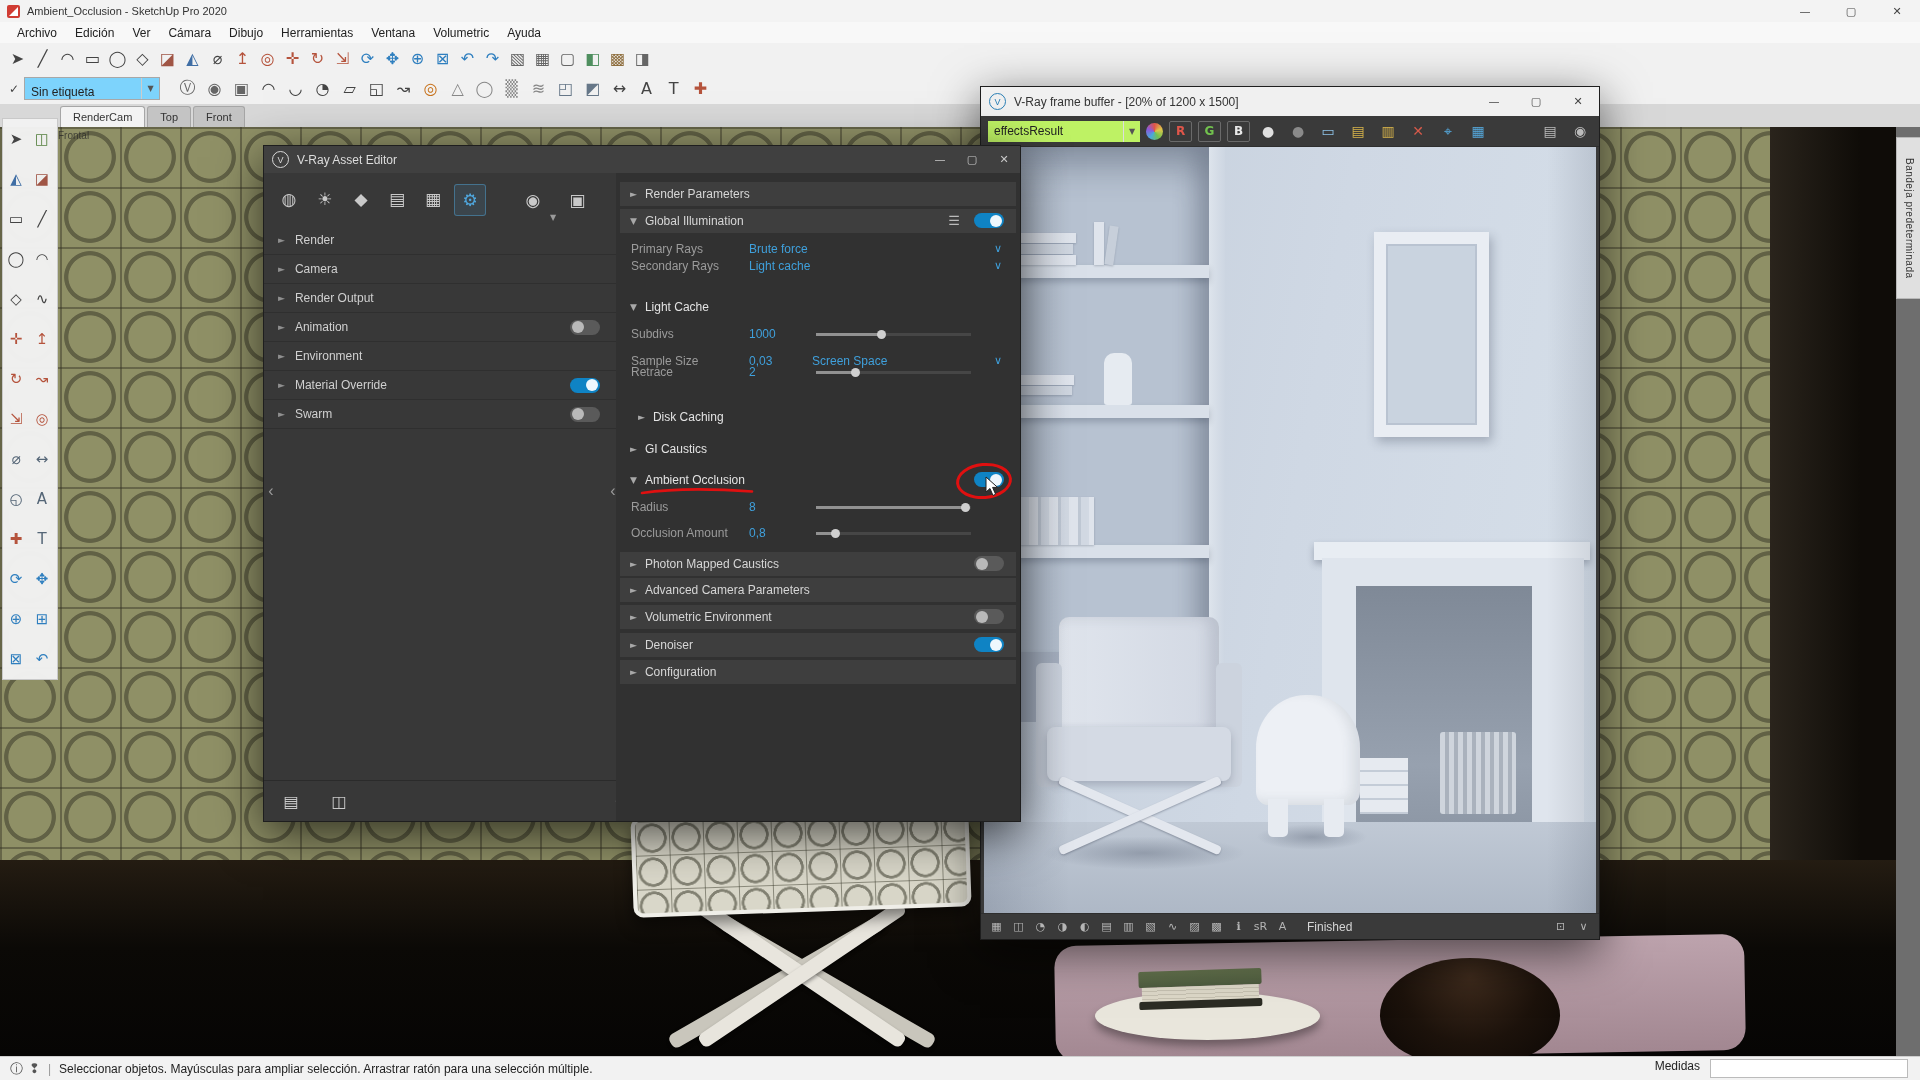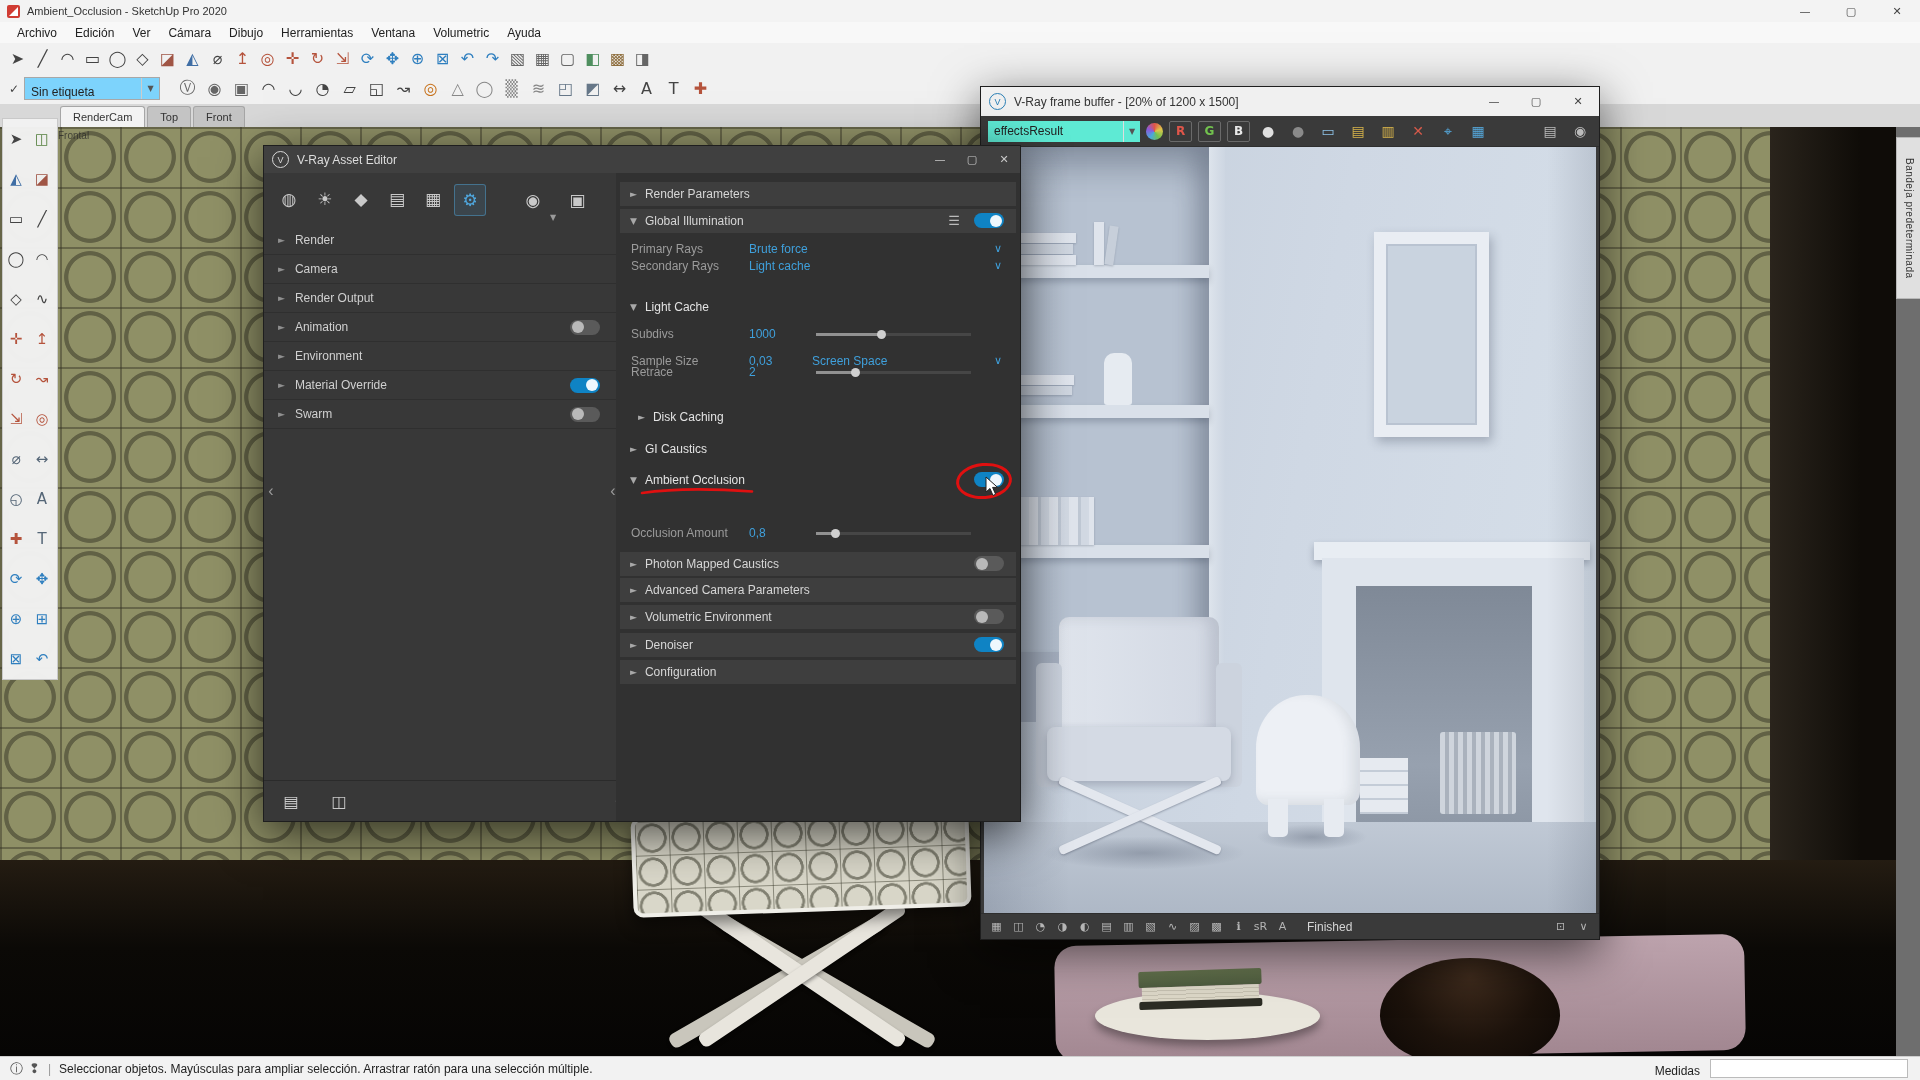--- a/index.html
+++ b/index.html
@@ -109,21 +109,21 @@
   .ao-underline{position:absolute;left:20px;top:19px;width:115px;height:9px;}
   .ao-ellipse{position:absolute;right:4px;top:-5px;width:50px;height:30px;border:3px solid #e01010;border-radius:50%;transform:rotate(-5deg);}
   .ao-cursor{position:absolute;right:16px;top:8px;width:15px;height:21px;}
 
   
   #frame-buffer{left:980px;top:86px;width:618px;height:852px;background:#3a3a3a;border:1px solid #1e1e1e;box-shadow:0 12px 44px rgba(0,0,0,.6);z-index:30;}
   .vfb-titlebar{position:absolute;left:0;top:0;width:100%;height:29px;background:#f0f0f0;display:flex;align-items:center;font-size:12px;color:#333;}
   .vray-logo.dark{border-color:#2a7fb5;color:#2a7fb5;}
   .vfb-wbtn{width:42px;height:29px;display:flex;align-items:center;justify-content:center;color:#444;font-size:11px;font-family:"DejaVu Sans",sans-serif;}
   .vfb-toolbar{position:absolute;left:0;top:29px;width:100%;height:31px;background:#3a3a3a;border-bottom:1px solid #2e2e2e;display:flex;align-items:center;padding:0 7px;gap:6px;box-sizing:border-box;}
-  .vfb-dd{width:146px;height:21px;background:#5eead4;font-size:12px;color:#222;display:flex;align-items:center;padding-left:6px;flex:none;}
+  .vfb-dd{width:146px;height:21px;background:#bef264;font-size:12px;color:#222;display:flex;align-items:center;padding-left:6px;flex:none;}
   .vfb-dd .dd-arrow{margin-left:auto;width:16px;height:100%;display:flex;align-items:center;justify-content:center;color:#555;font-size:8px;border-left:1px solid #ddd;}
   .wheel{width:17px;height:17px;border-radius:50%;flex:none;background:conic-gradient(#e05548,#e0c54a,#72c24e,#4aa8dc,#8a5adc,#e05548);}
   .vfb-ic{width:24px;height:24px;font-size:14px;flex:none;}
   .vfb-ic.boxed{width:21px;height:19px;border:1px solid #6a6a6a;font-size:12px;font-weight:bold;border-radius:2px;}
   .vfb-right-icons{margin-left:auto;display:flex;gap:6px;}
   .vfb-image{position:absolute;left:3px;top:60px;width:612px;height:766px;overflow:hidden;background:linear-gradient(100deg,#c3cdda,#cfd8e4 50%,#d6dfe9);}
   .vfb-bottom{position:absolute;left:0;bottom:0;width:100%;height:26px;background:#3a3a3a;border-top:1px solid #2e2e2e;display:flex;align-items:center;padding:0 6px;gap:3px;box-sizing:border-box;}
   .vfb-bic{width:19px;height:19px;font-size:11px;color:#b5b5b5;flex:none;}
   .vfb-status{margin-left:12px;font-size:12px;color:#d5d5d5;}
   .vfb-corner{margin-left:auto;display:flex;gap:4px;}
@@ -149,21 +149,21 @@
   .sc-xleg{position:absolute;left:0;top:34px;width:176px;height:9px;background:#e3e7ee;border-radius:4px;box-shadow:0 1px 2px rgba(40,50,70,.35);}
   .sc-shadow{background:radial-gradient(ellipse at center,rgba(55,65,85,.30),transparent 65%);}
   .sc-eleph{left:272px;top:548px;width:104px;height:110px;background:#edf0f5;border-radius:48% 48% 12% 12%;box-shadow:inset -8px -4px 12px rgba(60,70,90,.12);}
   .sc-eleph-leg{top:652px;width:20px;height:38px;background:#e7ebf1;border-radius:0 0 5px 5px;}
   .sc-vign{left:0;top:0;width:612px;height:766px;background:linear-gradient(90deg,rgba(40,50,70,.16),transparent 14%),linear-gradient(270deg,rgba(40,50,70,.14),transparent 8%);}
 
   
   #statusbar{left:0;top:1056px;width:1920px;height:24px;background:#f2f2f2;border-top:1px solid #cfcfcf;display:flex;align-items:center;font-size:12px;color:#222;padding-left:10px;box-sizing:border-box;gap:8px;z-index:50;}
   .sb-ic{font-size:13px;color:#555;}
   .sb-sep{color:#999;}
-  .measure{margin-left:auto;display:flex;align-items:flex-end;gap:10px;padding-right:12px;}
+  .measure{margin-left:auto;display:flex;align-items:flex-start;gap:10px;padding-right:12px;}
   .measure-box{width:196px;height:17px;background:#fff;border:1px solid #bbb;}
 </style>
 </head>
 <body>
 
 <div class="abs" id="titlebar">
   <div class="su-logo"></div>
   <span>Ambient_Occlusion - SketchUp Pro 2020</span>
   <div id="win-controls">
     <div class="wbtn">—</div>
@@ -446,20 +446,25 @@
       <span>Ambient Occlusion</span>
       <svg class="ao-underline" viewBox="0 0 115 9">
           <path d="M2,6 C32,1.5 72,1.5 112,4.5" stroke="#e01010" stroke-width="2.6" fill="none" stroke-linecap="round"></path>
         </svg>
       <span class="tg" data-state="on"></span>
       <span class="ao-ellipse"></span>
       <svg class="ao-cursor" viewBox="0 0 15 21">
           <polygon points="1,1 1,16 5,12.5 8,19.5 10.6,18.2 7.6,11.4 12.6,11.4" fill="#fff" stroke="#222" stroke-width="1"></polygon>
         </svg>
     </div>
+    <div class="prow" style="top:321px;">
+      <span class="lbl">Radius</span>
+      <span class="val">8</span>
+      <span class="slider" style="--p:96%;"></span>
+    </div>
     <div class="prow" style="top:347px;">
       <span class="lbl">Occlusion Amount</span>
       <span class="val">0,8</span>
       <span class="slider" style="--p:12%;"></span>
     </div>
     <div class="pbar" style="top:379px;">
       <span class="arr">►</span>
       <span>Photon Mapped Caustics</span>
       <span class="tg" data-state="off"></span>
     </div>

